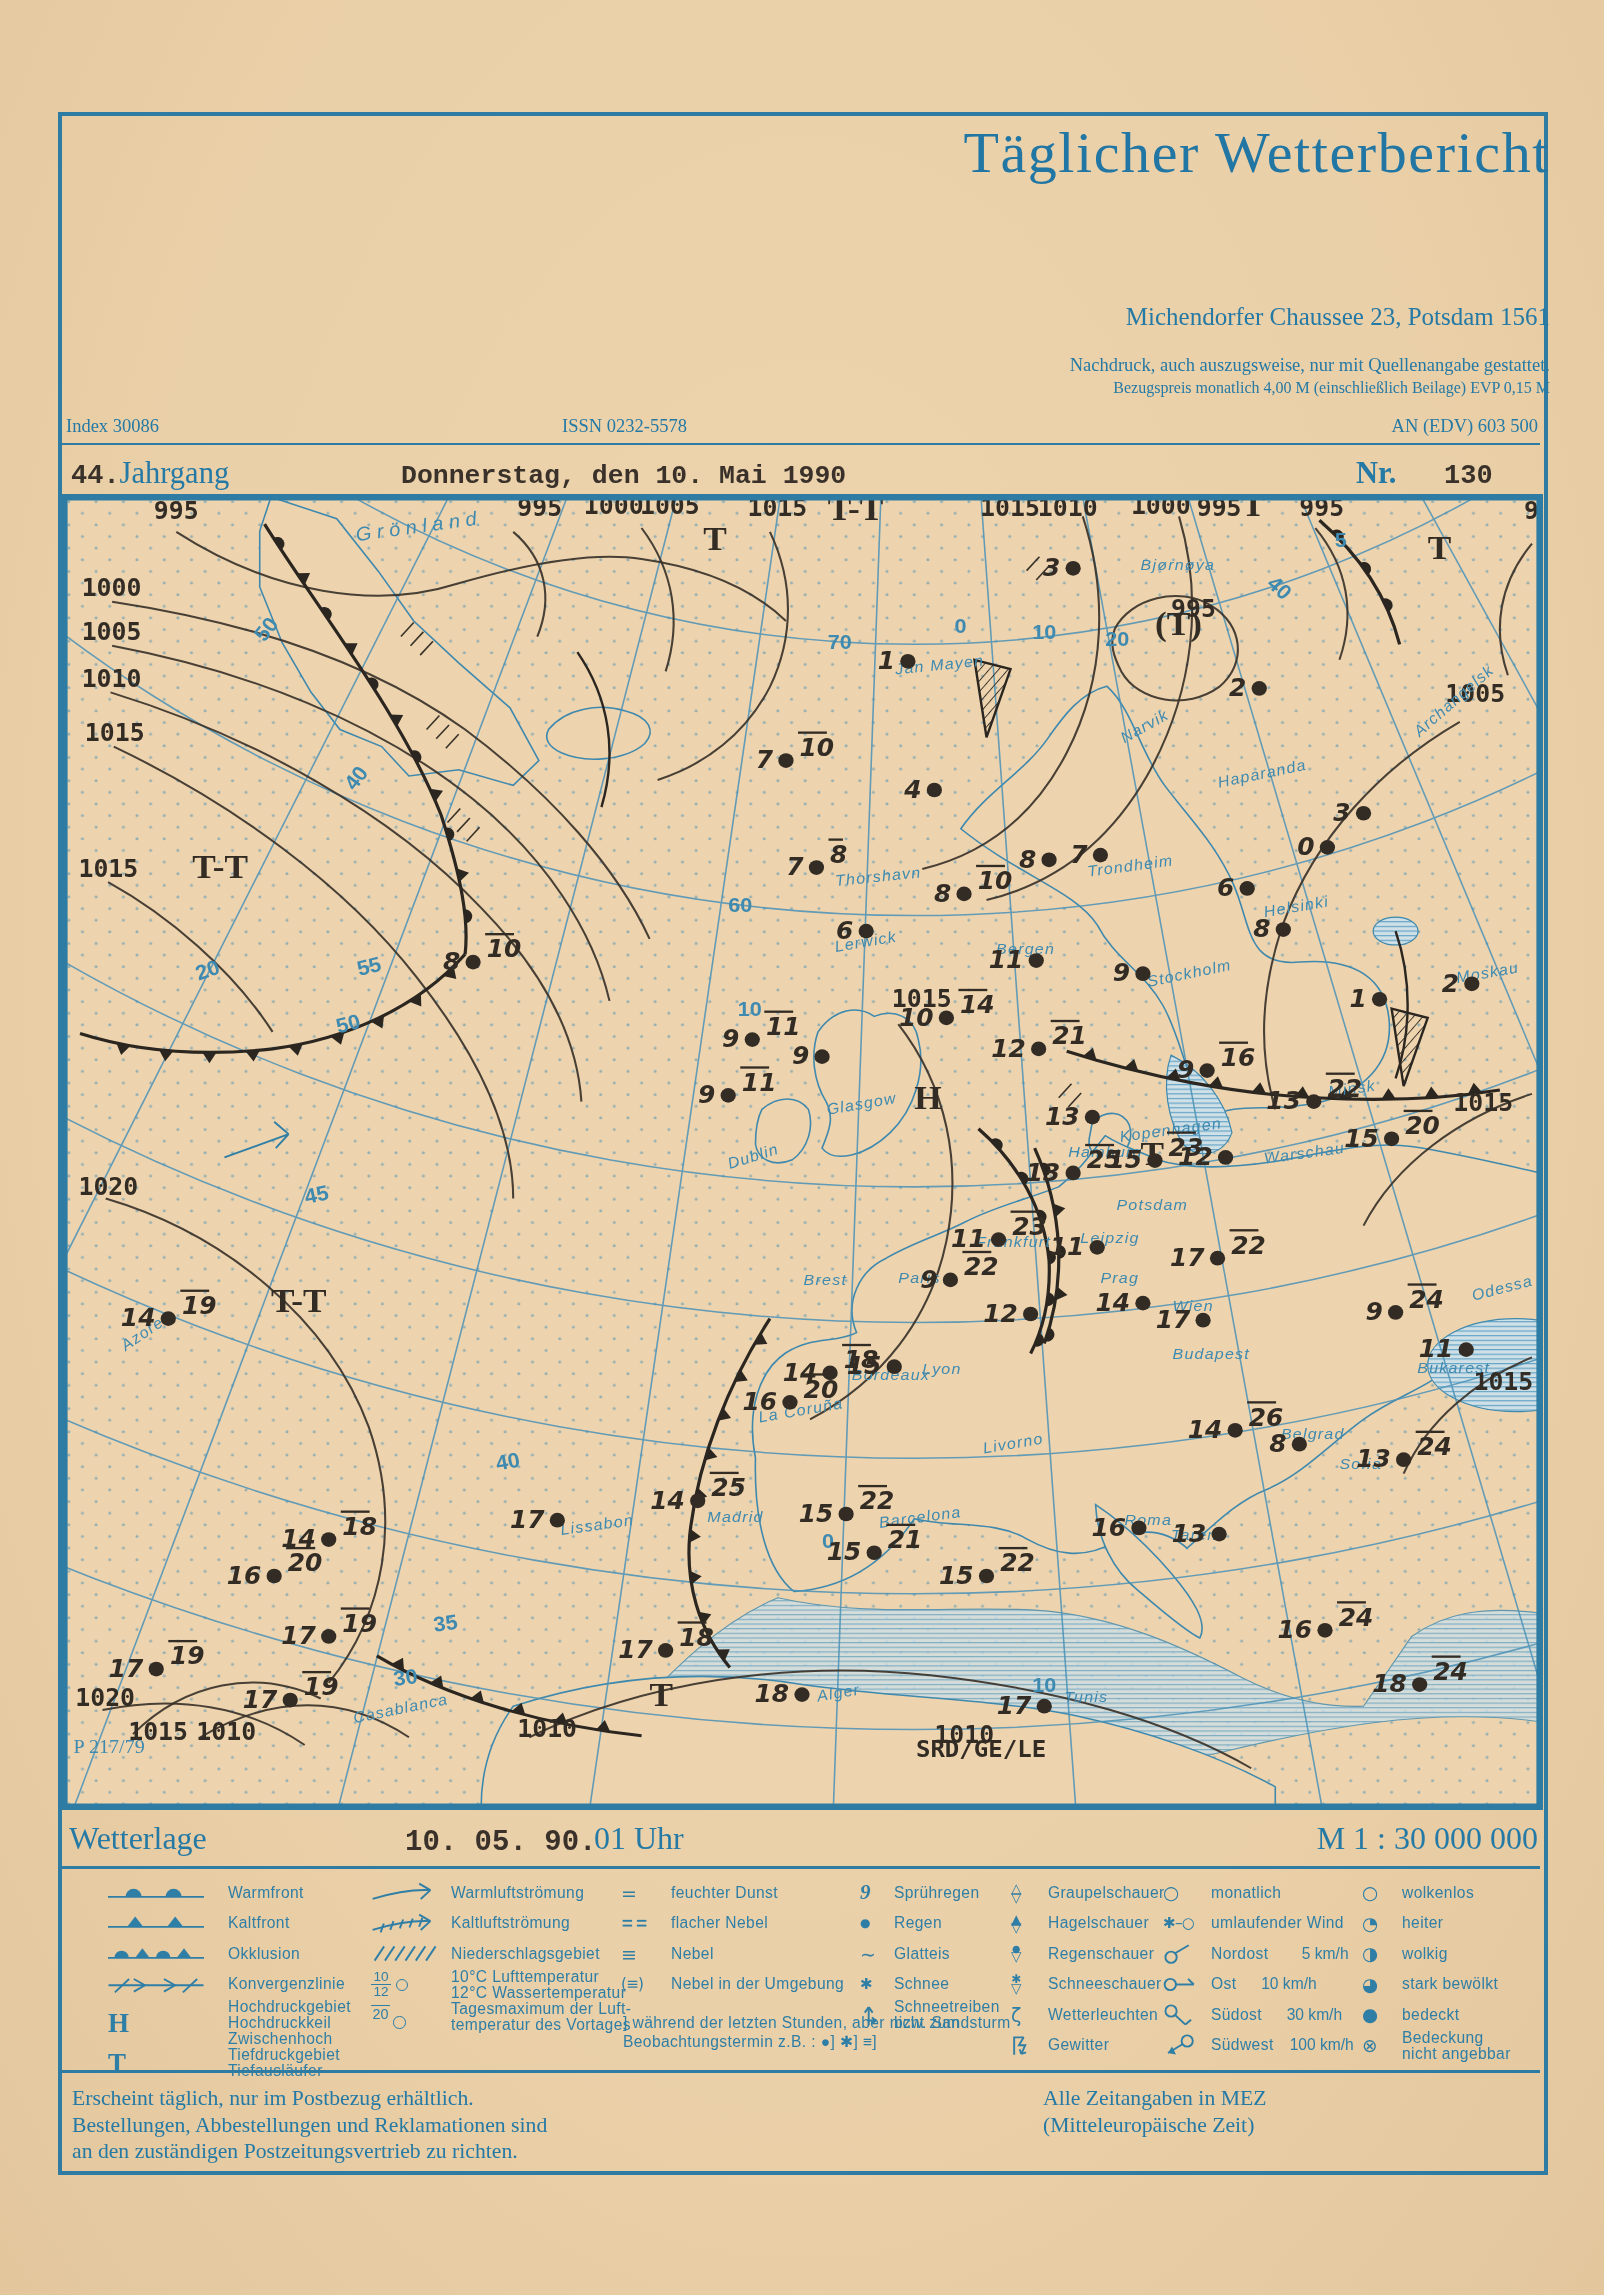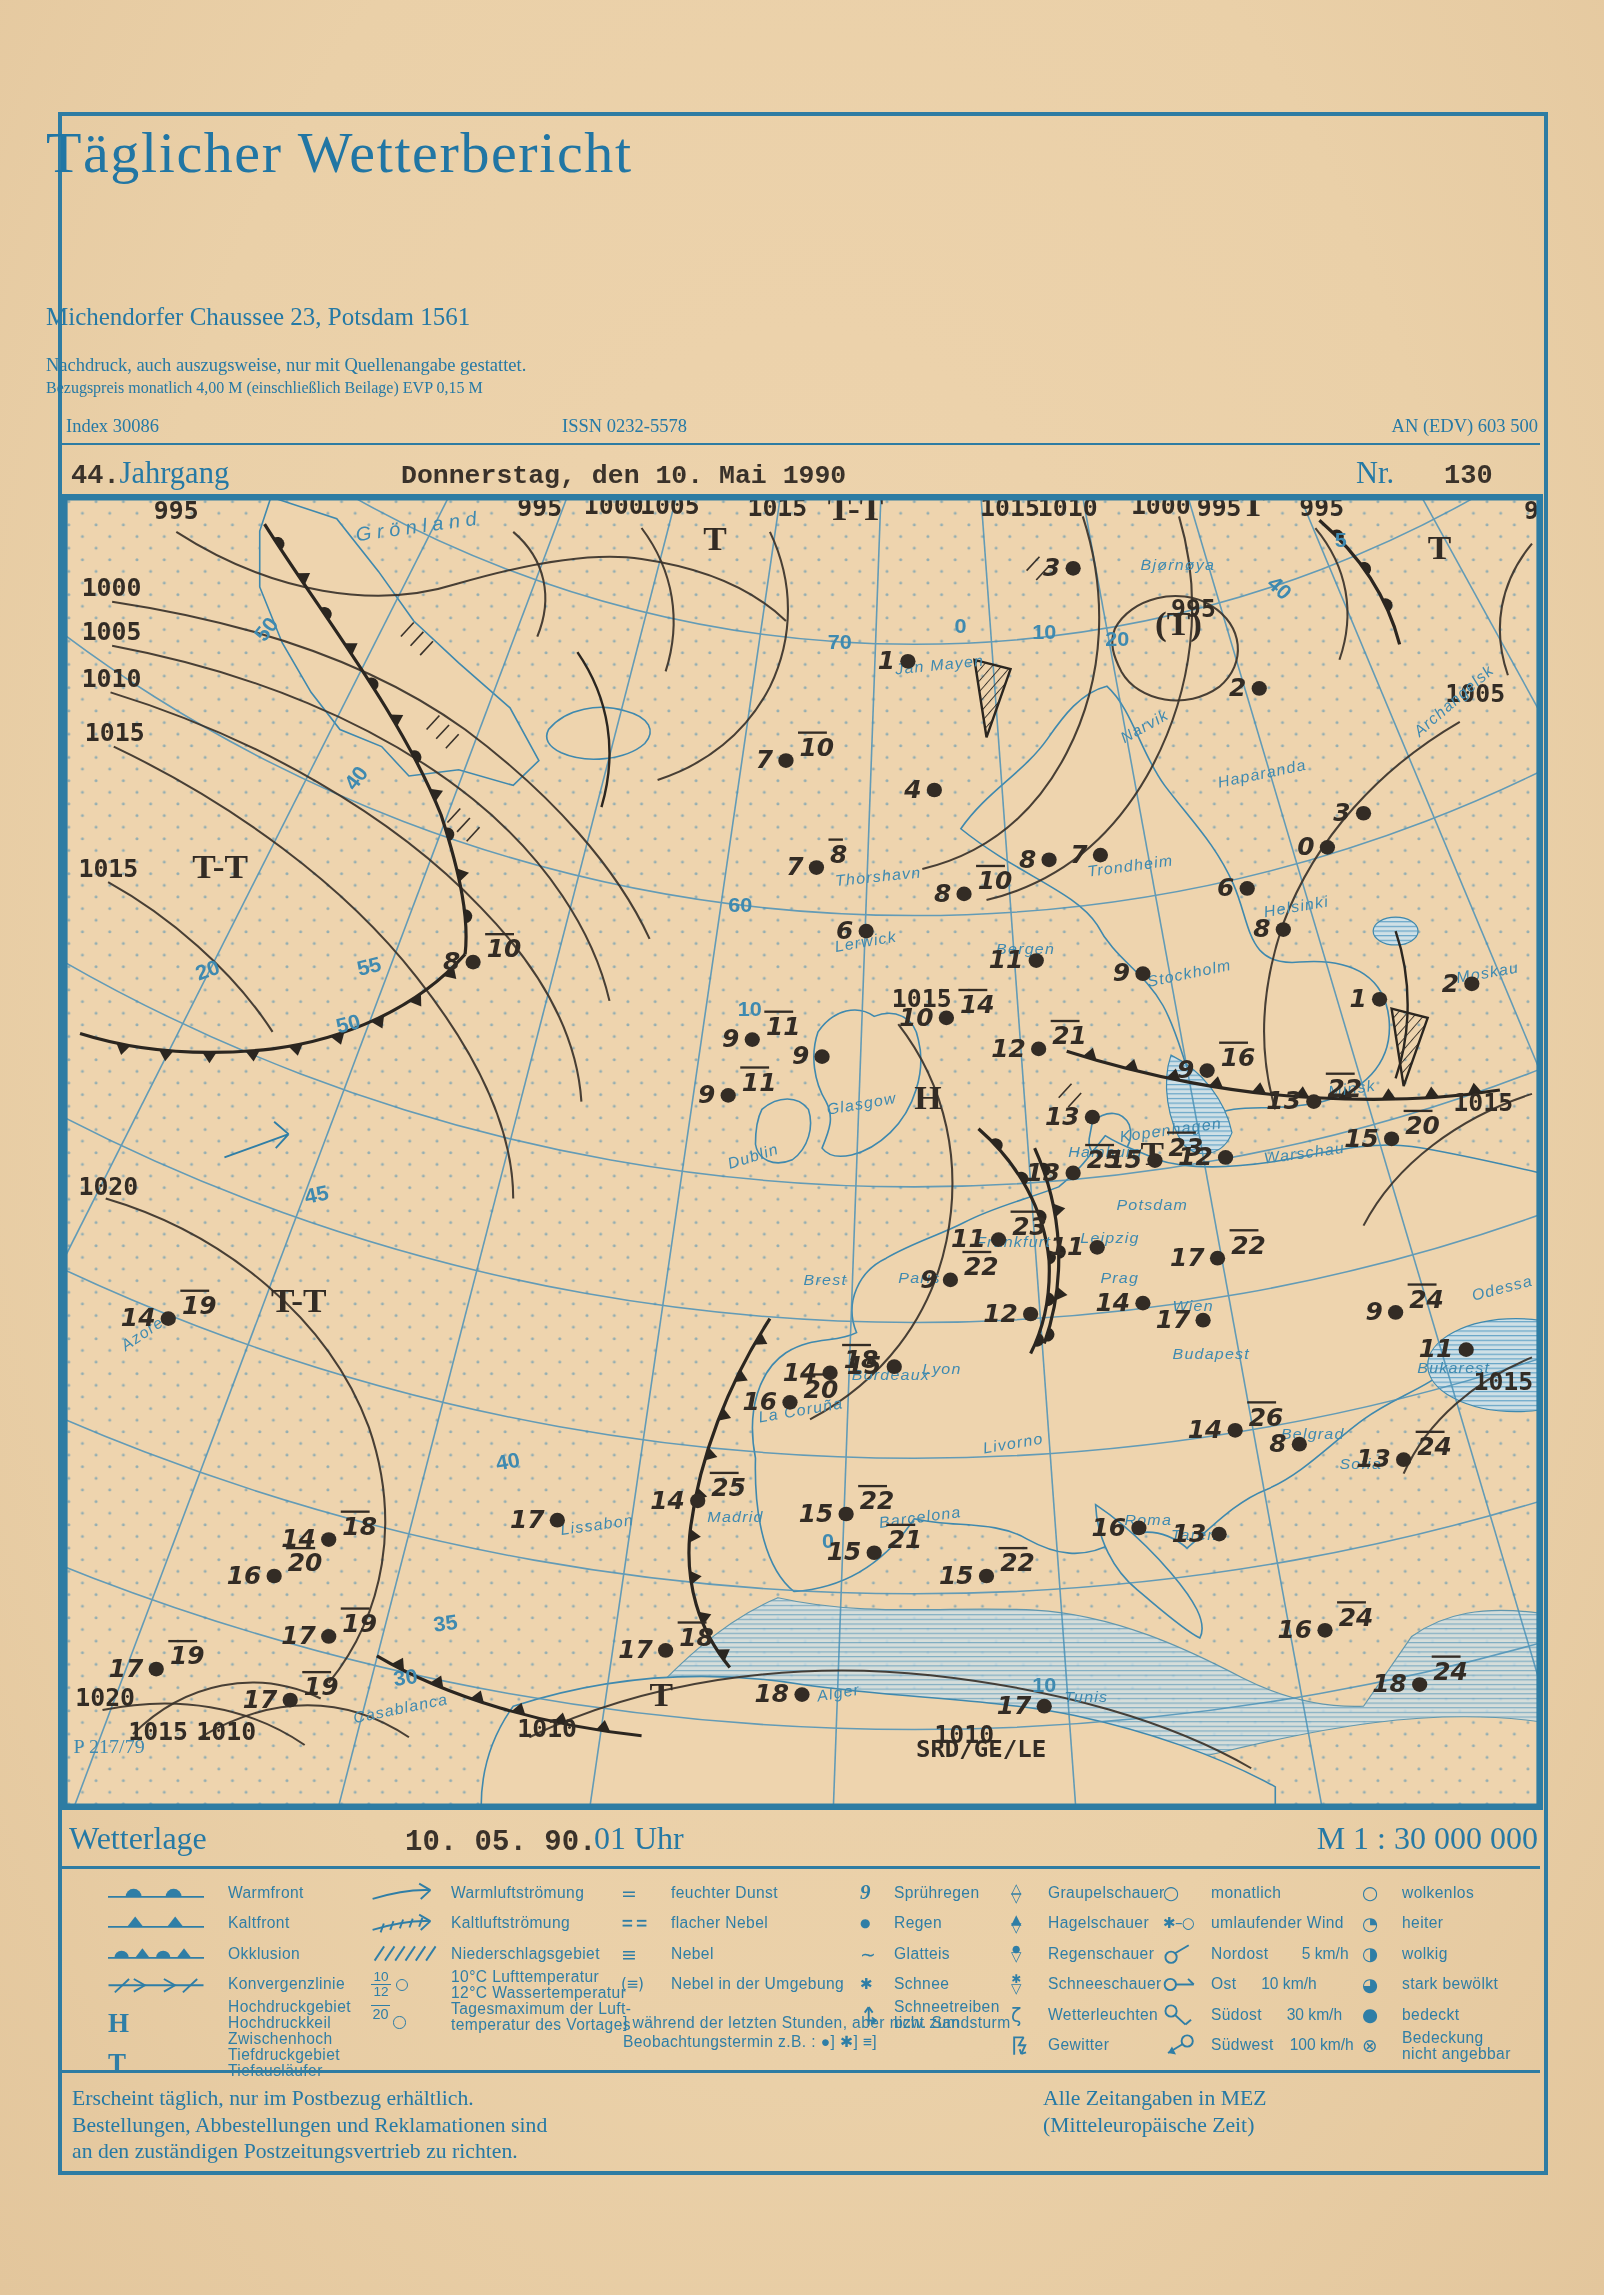--- a/index.html
+++ b/index.html
@@ -1,21 +1,21 @@
 <!DOCTYPE html>
 <html style="font-size:13px"><head>
 <meta charset="utf-8">
 <style>
   html,body{margin:0;padding:0;background:#e4c79f;}
   .page{position:relative;width:1605px;height:2295px;overflow:hidden;
         background:radial-gradient(ellipse at 50% 40%, #eed4ae 0%, #ead0a8 60%, #e3c69c 100%);
         font-family:"Liberation Serif", serif;color:#2b7aa3;}
   .frame{position:absolute;left:58px;top:112px;width:1482px;height:2055px;border:4px solid #2e7ca3;}
   .abs{position:absolute;}
-  .ctr{left:46px;width:1482px;text-align:left;}
+  .ctr{left:68px;width:1482px;text-align:right;}
   .blue{color:#2579a5;}
   .tw{font-family:"Liberation Mono","DejaVu Sans Mono",monospace;font-weight:bold;color:#3a322a;}
   .serif{font-family:"Liberation Serif",serif;}
   .rule{position:absolute;left:62px;width:1478px;background:#2e7ca3;}
   
   .title{top:119px;font-size:58px;letter-spacing:1.6px;color:#2176a4;}
   .pub{top:213px;font-size:28px;}
   .office{top:263px;font-size:23px;}
   .addr{top:303px;font-size:25px;}
   .not1{top:355px;font-size:18.5px;}
@@ -87,21 +87,21 @@
   <div class="abs ctr not2 blue">Bezugspreis monatlich 4,00 M (einschließlich Beilage) EVP 0,15 M</div>
   <div class="abs meta blue" style="left:66px;">Index 30086</div>
   <div class="abs meta blue" style="left:562px;">ISSN 0232-5578</div>
   <div class="abs meta blue" style="right:67px;">AN (EDV) 603 500</div>
   <div class="rule" style="top:443px;height:2.4px;"></div>
 
   <div class="abs ed" style="left:71px;top:456px;">
     <span class="tw" style="font-size:27px;">44.</span><span class="blue serif">Jahrgang</span>
   </div>
   <div class="abs tw" style="left:401px;top:461px;font-size:26.5px;">Donnerstag, den 10. Mai 1990</div>
-  <div class="abs ed blue" style="left:1356px;top:456px;">Nr.</div>
+  <div class="abs ed blue" style="left:1356px;top:456px;font-weight:bold;">Nr.</div>
   <div class="abs tw" style="left:1444px;top:461px;font-size:27px;">130</div>
 
   <div id="map">
     <svg id="mapsvg" width="1476" height="1310" viewBox="0 0 1840 1690" preserveAspectRatio="none">
       <defs>
         <pattern id="pDots" width="34" height="30" patternUnits="userSpaceOnUse">
           <circle cx="6" cy="6" r="1.9" fill="#4a8fb5"></circle>
             <circle cx="23" cy="21" r="1.9" fill="#4a8fb5"></circle>
         </pattern>
         <pattern id="pSea" width="7" height="6" patternUnits="userSpaceOnUse">

